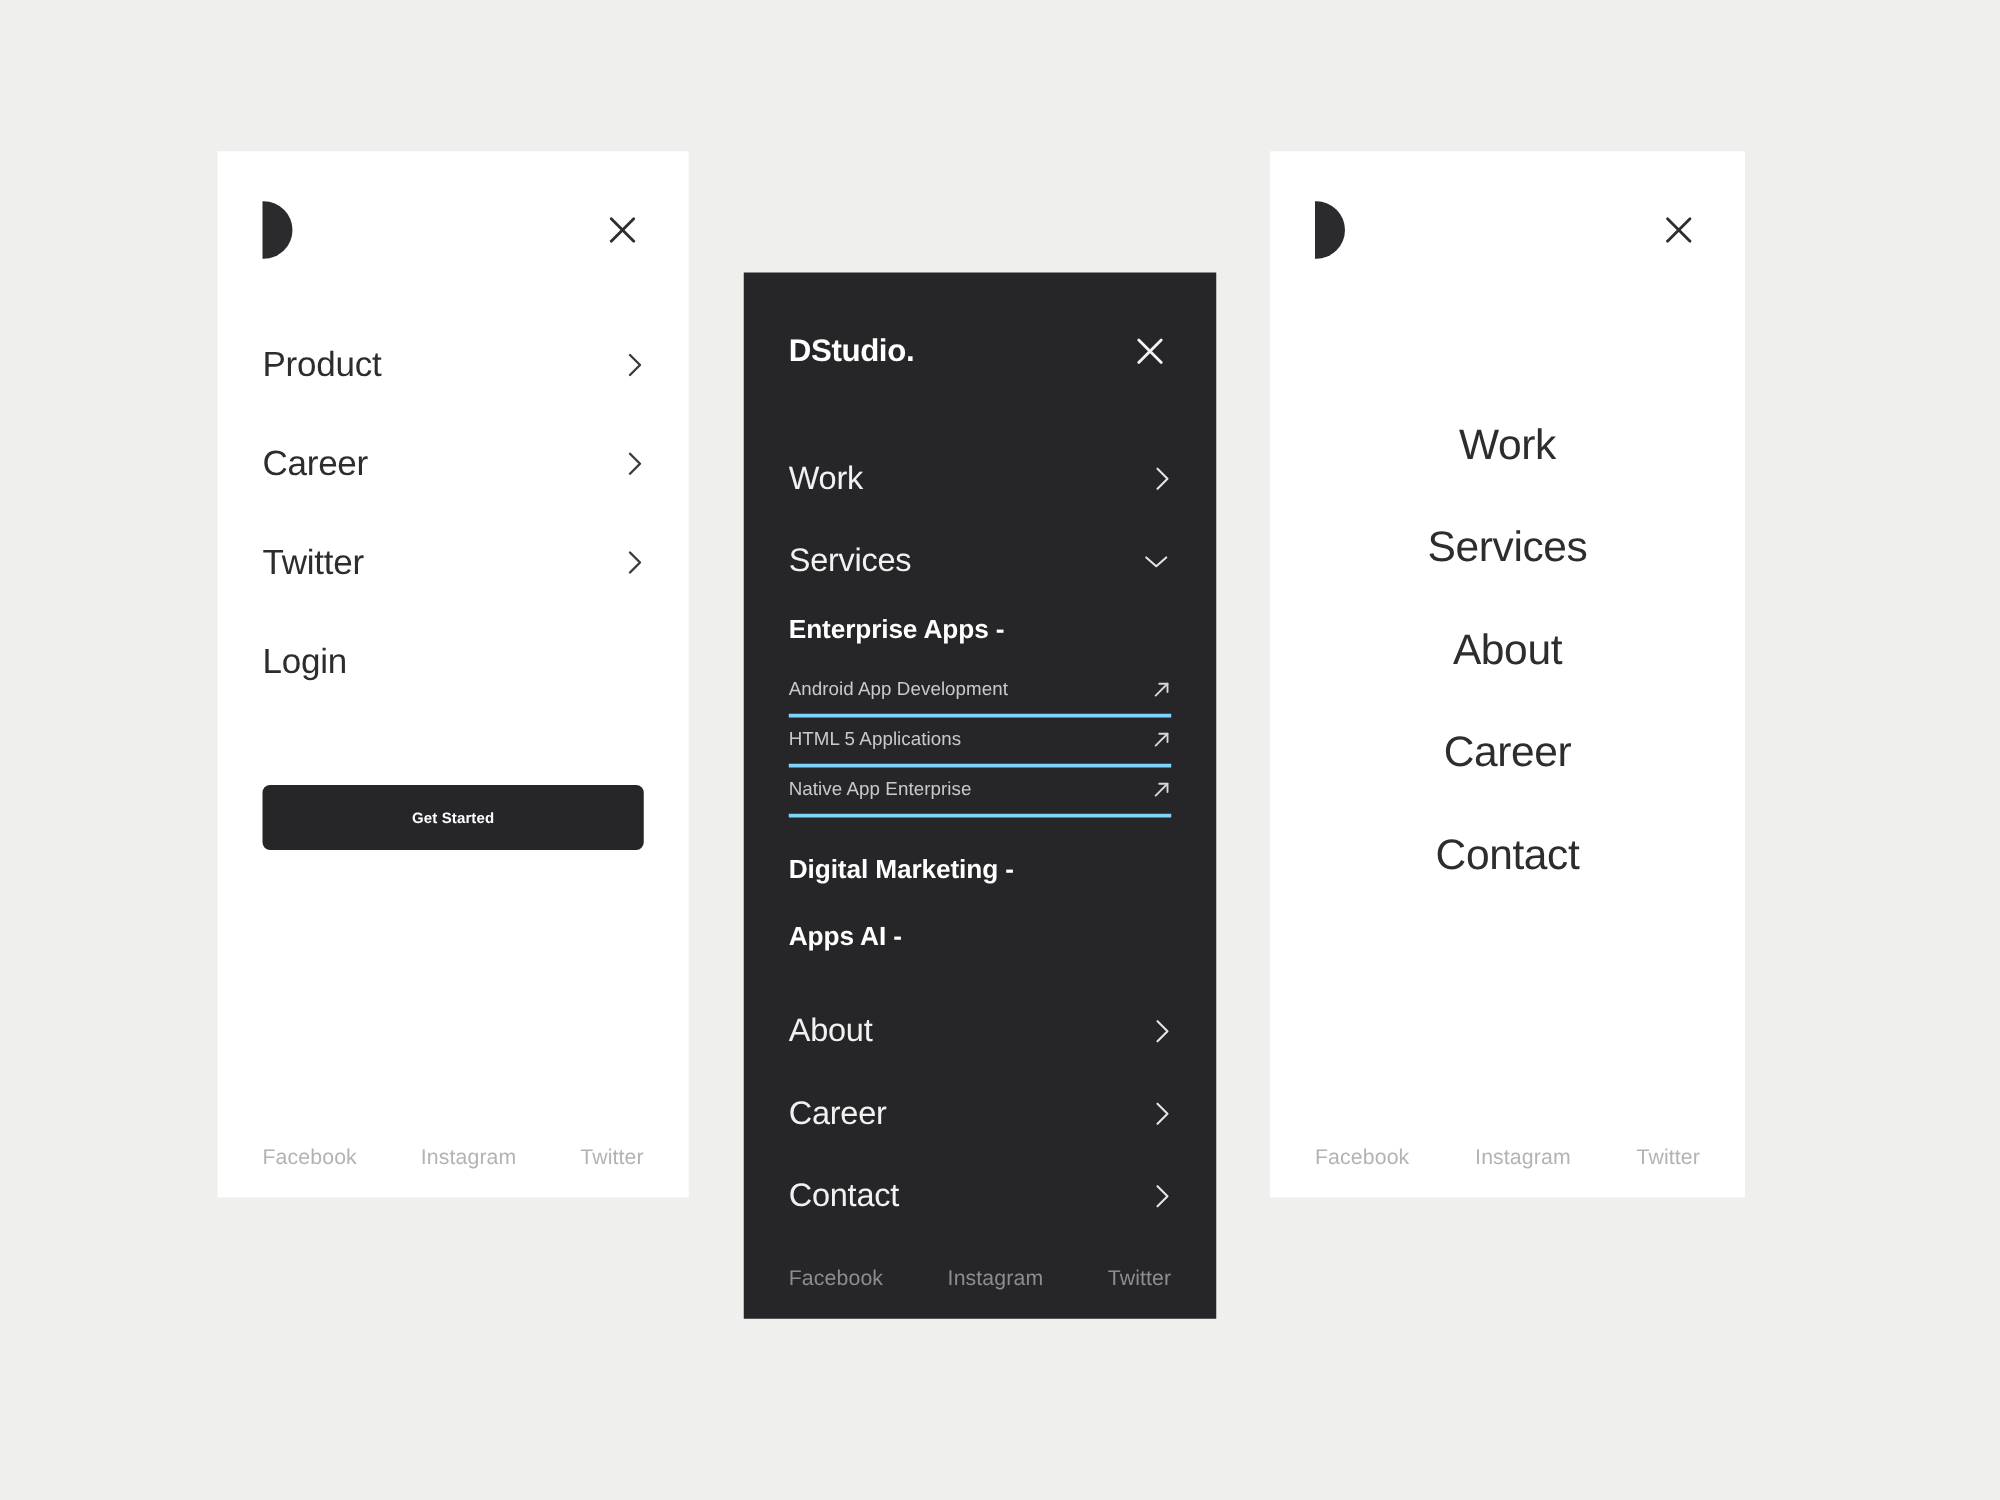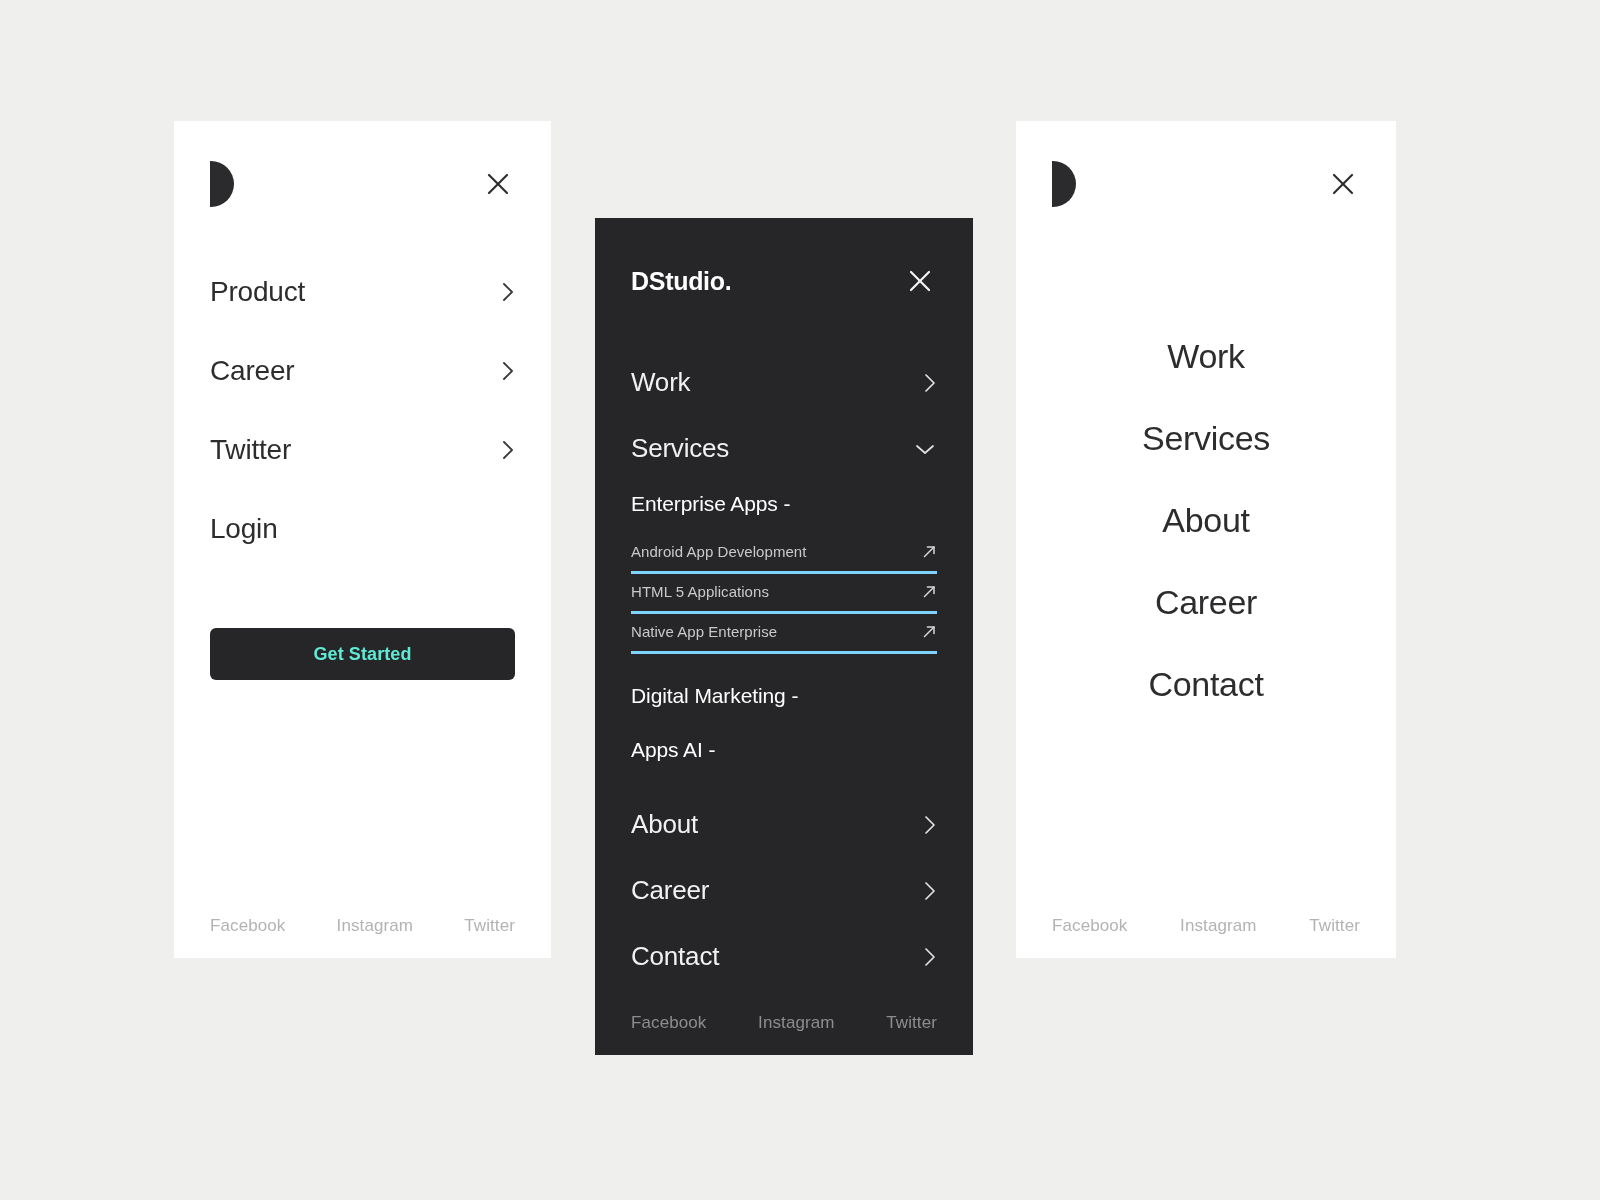--- a/index.html
+++ b/index.html
@@ -112,25 +112,25 @@
   .chev { flex: 0 0 auto; display: block; }
 
   
   .cta-wrap { margin-top: 74px; }
 
   .cta-btn {
     display: block;
     width: 100%;
     height: 52px;
     background: #262628;
-    color: #5eead4;
+    color: #ffffff;
     border: none;
     border-radius: 6px;
     font-family: "Liberation Sans", sans-serif;
-    font-size: 18px;
+    font-size: 12px;
     font-weight: bold;
     letter-spacing: 0.1px;
     cursor: pointer;
   }
 
   
   .footer {
     margin-top: auto;
     display: flex;
     justify-content: space-between;
@@ -160,21 +160,21 @@
   .dark-label {
     font-size: 26px;
     font-weight: 400;
     color: #f1f1f1;
     letter-spacing: -0.2px;
   }
 
   
   .group-head {
     font-size: 21px;
-    font-weight: normal;
+    font-weight: bold;
     color: #ffffff;
     letter-spacing: -0.1px;
     margin: 14px 0 18px 0;
   }
   .group-head.spaced { margin: 30px 0 30px 0; }
   .group-head.spaced-last { margin: 0 0 40px 0; }
 
   
   .sub-row {
     display: flex;

